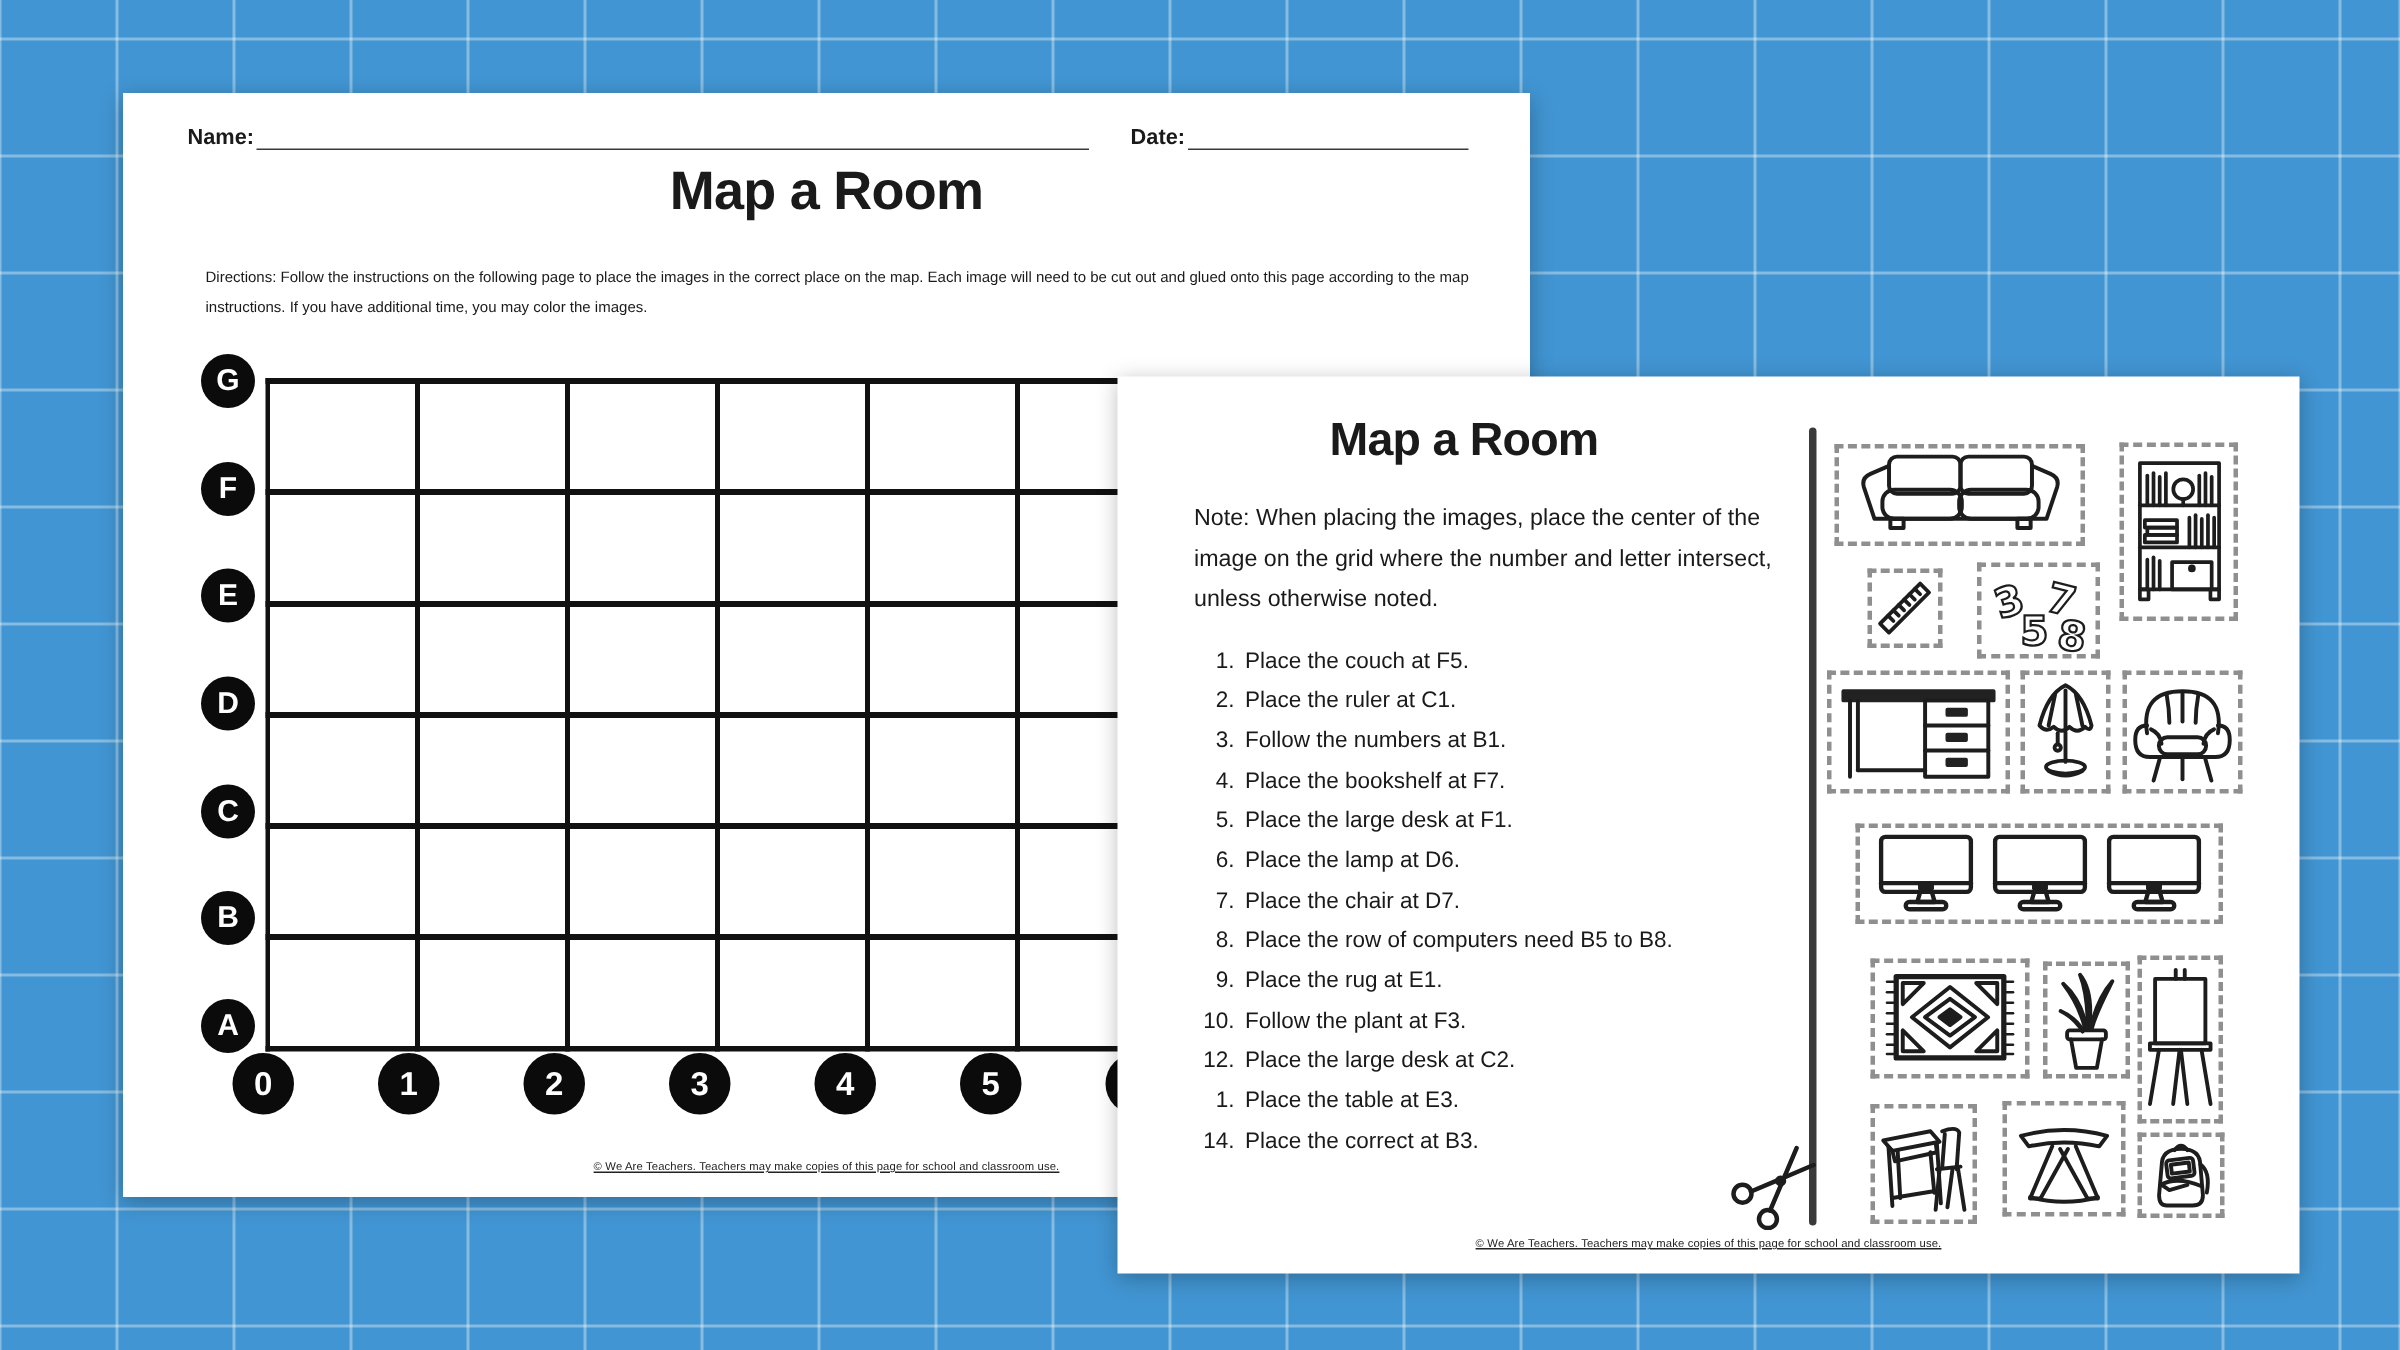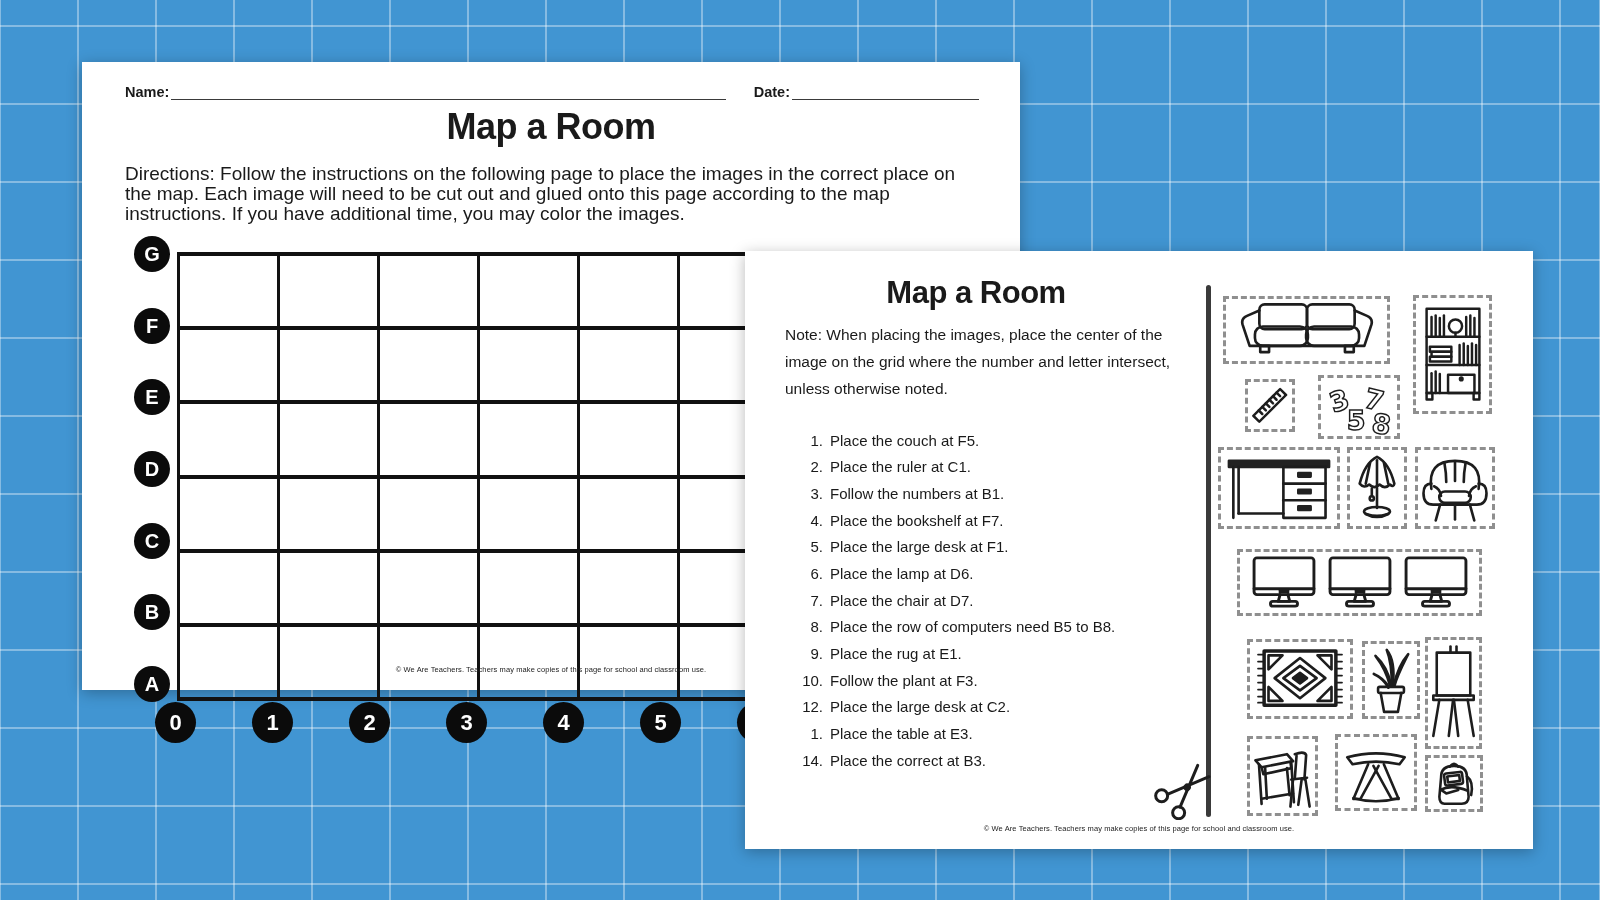--- a/index.html
+++ b/index.html
@@ -7,50 +7,50 @@
   .stage{
     position:relative;width:1600px;height:900px;overflow:hidden;
     font-family:"Liberation Sans","DejaVu Sans",sans-serif;color:#1a1a1a;
     background-color:#4195d2;
     background-image:
       repeating-linear-gradient(to right, rgba(255,255,255,.36) 0 2px, transparent 2px 78px),
       repeating-linear-gradient(to bottom, rgba(255,255,255,.36) 0 2px, transparent 2px 78px);
     background-position:-1px 25px;
   }
   .page{position:absolute;background:#fff;box-shadow:0 3px 14px rgba(0,0,0,.28);}
-  .page1{left:82px;top:62px;width:938px;height:628px;z-index:1;}
+  .page1{left:82px;top:62px;width:938px;height:736px;z-index:1;}
   .page2{left:745px;top:251px;width:788px;height:598px;z-index:2;}
 
   
   .name-row{position:absolute;top:22px;left:43px;right:41px;display:flex;align-items:flex-end;
             font-size:14.5px;font-weight:700;}
   .fill-line{flex:1;border-bottom:1.6px solid #3a3a3a;height:15px;margin-left:2px;}
   .date-label{margin-left:28px;}
   .date-line{width:187px;border-bottom:1.6px solid #3a3a3a;height:15px;margin-left:2px;}
   .p1-title{position:absolute;top:44px;left:0;width:100%;text-align:center;
             font-size:36px;font-weight:700;letter-spacing:-.5px;margin:0;}
-  .directions{position:absolute;top:102px;left:43px;width:858px;font-size:19px;line-height:19.8px;margin:0;}
+  .directions{position:absolute;top:102px;left:43px;width:858px;font-size:10px;line-height:19.8px;margin:12px;}
   .grid1{position:absolute;left:95px;top:190px;width:803px;height:449px;
     background-image:
       repeating-linear-gradient(to right, #111 0 3px, transparent 3px 100px),
       repeating-linear-gradient(to bottom, #111 0 4px, transparent 4px 74.17px);}
   .lcirc,.ncirc{position:absolute;background:#0b0b0b;border-radius:50%;color:#fff;
     display:flex;align-items:center;justify-content:center;font-weight:700;}
   .lcirc{width:36px;height:36px;left:52px;font-size:20px;}
   .ncirc{width:41px;height:41px;top:640px;font-size:22px;}
   .r0{top:174px}.r1{top:246px}.r2{top:317px}.r3{top:389px}.r4{top:461px}.r5{top:532px}.r6{top:604px}
   .c0{left:73px}.c1{left:170px}.c2{left:267px}.c3{left:364px}.c4{left:461px}
   .c5{left:558px}.c6{left:655px}.c7{left:752px}.c8{left:849px}
   .copyright{position:absolute;left:0;right:0;bottom:16px;text-align:center;
-             font-size:7.5px;color:#222;letter-spacing:.1px;}
+             font-size:7.5px;color:#222;letter-spacing:.1px;text-decoration:underline;}
 
   
   .p2-title{position:absolute;top:24px;left:0;width:462px;text-align:center;
             font-size:31px;font-weight:700;letter-spacing:-.5px;margin:0;}
-  .note{position:absolute;top:70px;left:40px;width:410px;font-size:15.5px;line-height:27px;margin:0;}
+  .note{position:absolute;top:70px;left:40px;width:410px;font-size:15.5px;line-height:27px;margin:11px;}
   .instructions{position:absolute;top:176px;left:52px;width:400px;margin:0;padding:0;list-style:none;
                 font-size:15px;}
   .instructions li{display:flex;align-items:center;height:26.65px;}
   .instructions .num{width:26px;text-align:right;margin-right:7px;flex:none;}
   .divider{position:absolute;left:461px;top:34px;width:5px;height:532px;background:#3a3a3a;border-radius:3px;}
   .scissors{position:absolute;left:408px;top:505px;width:64px;height:64px;z-index:3;}
   .tile{position:absolute;border:3px dashed #8f8f8f;display:flex;align-items:center;justify-content:center;background:#fff;}
   .t-couch{left:478px;top:45px;width:167px;height:68px;}
   .t-bookshelf{left:668px;top:44px;width:79px;height:119px;}
   .t-ruler{left:500px;top:128px;width:50px;height:53px;}

